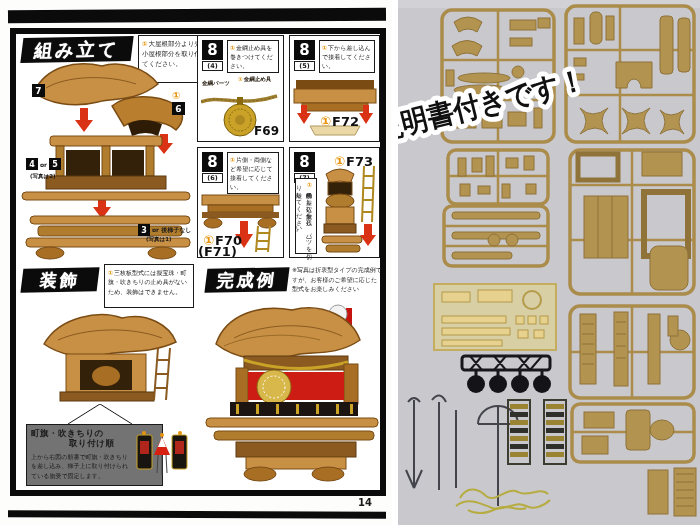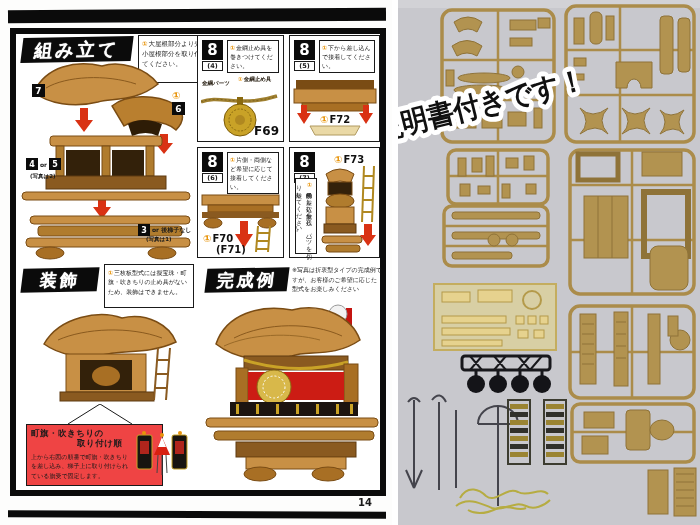--- a/index.html
+++ b/index.html
@@ -10,28 +10,28 @@
   .bar{position:absolute;background:#0b0b0b}
   #frame{position:absolute;left:10px;top:28px;width:376px;height:468px;border:6px solid #0b0b0b;background:#fff}
   .sec-title{position:absolute;background:#0b0b0b;color:#fff;font-weight:bold;transform:skewX(-8deg) rotate(-1deg);display:flex;align-items:center;justify-content:center;letter-spacing:3px;text-shadow:0 0 1px #fff}
   .notebox{position:absolute;border:1.5px solid #1a1a1a;padding:3px;font-size:6.5px;line-height:1.55;background:#fff}
   .plain-note{position:absolute;font-size:6.5px;line-height:1.6}
   .marker{color:#e8940a;font-weight:bold;margin-right:1px}
   .panel{position:absolute;border:1.5px solid #1a1a1a;background:#fff}
   .pnum{position:absolute;left:4px;top:4px;width:21px;height:20px;background:#0b0b0b;color:#fff;font-weight:bold;font-size:15px;display:flex;align-items:center;justify-content:center}
   .psub{position:absolute;left:4px;top:25px;width:21px;height:10px;border:1px solid #1a1a1a;font-size:6.5px;font-weight:bold;display:flex;align-items:center;justify-content:center}
   .pnote{position:absolute;left:29px;top:4px;right:4px;border:1.5px solid #1a1a1a;padding:2px;font-size:6px;line-height:1.5;background:#fff}
-  .part-label{position:absolute;font-weight:bold;font-size:10px;color:#101010;white-space:nowrap}
+  .part-label{position:absolute;font-weight:bold;font-size:13px;color:#101010;white-space:nowrap}
   .small-label{position:absolute;font-size:5.5px;font-weight:bold;color:#20170a;white-space:nowrap}
   .badge{position:absolute;display:flex;align-items:center;justify-content:center;background:#0b0b0b;color:#fff;font-weight:bold;font-size:9px;width:13px;height:13px}
   .badge-row{position:absolute;display:flex;align-items:center;gap:2px;font-size:6px;font-weight:bold;white-space:nowrap}
   .badge-row .sq{background:#0b0b0b;color:#fff;width:12px;height:12px;display:flex;align-items:center;justify-content:center;font-size:8px}
   .photo-note{position:absolute;font-size:5.5px;font-weight:bold;white-space:nowrap}
   .vnote{position:absolute;writing-mode:vertical-rl;font-size:6px;line-height:1.65;border:1px solid #1a1a1a;padding:2px;background:#fff}
-  #flagbox{position:absolute;left:26px;top:424px;width:137px;height:62px;border:1.5px solid #1a1a1a;background:#ef4444}
+  #flagbox{position:absolute;left:26px;top:424px;width:137px;height:62px;border:1.5px solid #1a1a1a;background:#737373}
   .fb-title{position:absolute;font-size:8.5px;font-weight:bold;letter-spacing:0.5px;white-space:nowrap}
   .fb-body{position:absolute;left:4px;top:27px;width:102px;font-size:6px;line-height:1.55}
   #pagenum{position:absolute;left:350px;top:497px;width:30px;text-align:center;font-size:10px;font-weight:bold}
   #right-photo{position:absolute;left:398px;top:0;width:302px;height:525px;background:#c8c8cd}
   svg{display:block}
   .artsvg{position:absolute}
 </style>
 </head>
 <body>
 
@@ -128,21 +128,21 @@
       <path d="M44,58 l9,-14 h-5 v-13 h-8 v13 h-5 Z" fill="#d93214"></path>
       <g stroke="#b08820" stroke-width="2">
         <line x1="58" y1="36" x2="56" y2="62"></line>
           <line x1="70" y1="36" x2="68" y2="62"></line>
         <line x1="57" y1="43" x2="69" y2="43"></line>
           <line x1="57" y1="51" x2="68" y2="51"></line>
           <line x1="56" y1="59" x2="68" y2="59"></line>
       </g>
     </svg>
     <div class="part-label" style="left:5px;top:85px"><span class="marker">①</span><span>F70</span></div>
-    <div class="part-label" style="left:18px;top:96px">(F71)</div>
+    <div class="part-label" style="left:0;top:96px">(F71)</div>
   </div>
 
   <div class="panel" style="left:289px;top:147px;width:91px;height:111px">
     <div class="pnum">8</div>
     <div class="psub">(7)</div>
     <div class="part-label" style="left:44px;top:6px"><span class="marker">①</span><span>F73</span></div>
     <div class="vnote" style="left:5px;top:30px;width:22px;height:76px"><span class="marker">①</span><span>梯子内に差し込む部分を残し、パーツを切り離してください。</span></div>
     <svg class="artsvg" style="left:30px;top:16px" width="58" height="92" viewBox="0 0 58 92">
       <path d="M6,10 q14,-10 28,0 l-4,10 q-10,-6 -20,0 Z" fill="#c89045" stroke="#7a4c14"></path>
       <rect x="8" y="18" width="24" height="13" fill="#33210a" stroke="#7a4c14"></rect>
@@ -180,21 +180,21 @@
       <line x1="127" y1="50" x2="139" y2="50"></line>
         <line x1="126" y1="64" x2="138" y2="64"></line>
         <line x1="125" y1="78" x2="137" y2="78"></line>
     </g>
   </svg>
   <svg class="artsvg" style="left:58px;top:404px" width="84" height="20" viewBox="0 0 84 20">
     <path d="M42,0 L10,20 M42,0 L74,20" stroke="#1a1a1a" stroke-width="1" fill="none"></path>
   </svg>
   <div id="flagbox">
     <div class="fb-title" style="left:4px;top:3px">町旗・吹きちりの</div>
-    <div class="fb-title" style="left:50px;top:13px">取り付け順</div>
+    <div class="fb-title" style="left:42px;top:13px">取り付け順</div>
     <div class="fb-body">上から右図の順番で町旗・吹きちりを差し込み、梯子上に取り付けられている旗受で固定します。</div>
     <svg class="artsvg" style="left:108px;top:4px" width="54" height="54" viewBox="0 0 54 54">
       <rect x="2" y="6" width="15" height="34" rx="2" fill="#181410" stroke="#c9a227"></rect>
       <rect x="5" y="12" width="9" height="13" fill="#b0251c"></rect>
       <rect x="37" y="6" width="15" height="34" rx="2" fill="#181410" stroke="#c9a227"></rect>
       <rect x="40" y="12" width="9" height="13" fill="#b0251c"></rect>
       <circle cx="9" cy="4" r="2" fill="#e8940a"></circle>
         <circle cx="45" cy="4" r="2" fill="#e8940a"></circle>
         <circle cx="27" cy="6" r="2" fill="#e8940a"></circle>
       <path d="M27,8 L19,26 L35,26 Z" fill="#d82010"></path>

